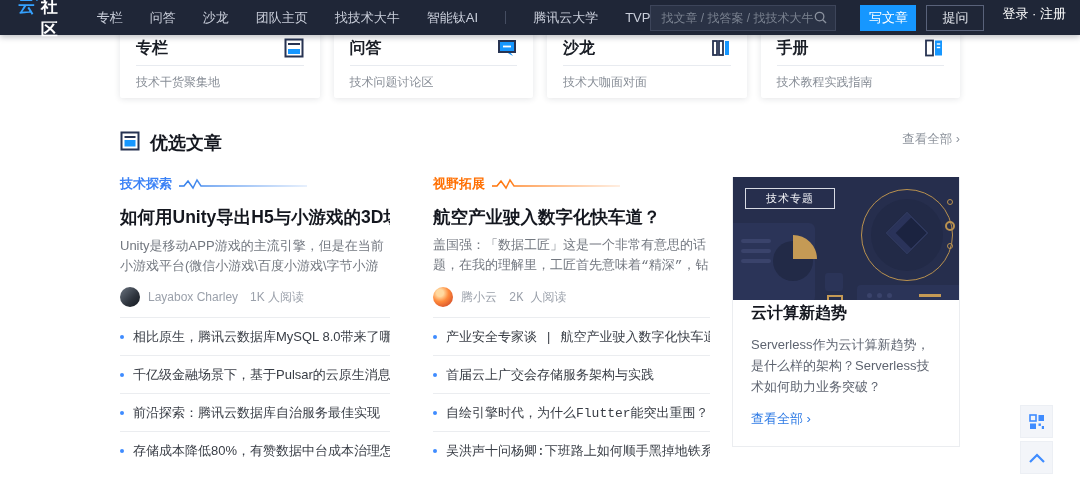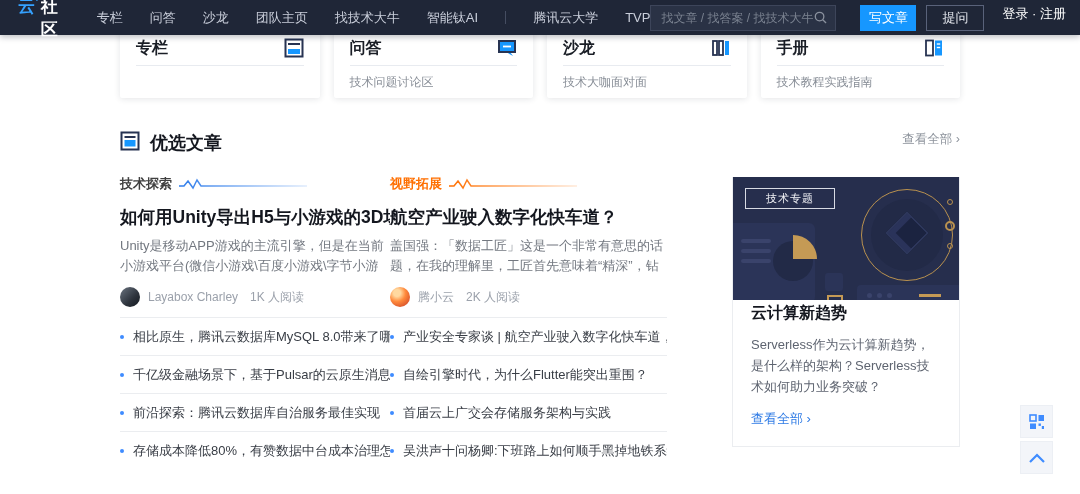--- a/index.html
+++ b/index.html
@@ -35,24 +35,24 @@
   .card-sub { font-size:12px; color:#878D96; margin-top:8px; }
 
   
   .section-head { position:absolute; top:131px; left:120px; width:840px; display:flex; }
   .section-title { font-size:18px; font-weight:bold; color:#14171F; margin-left:10px; }
   .view-all { margin-left:auto; font-size:12.5px; color:#8D939C; cursor:pointer; }
 
   
   .col { position:absolute; top:176px; }
   .col1 { left:120px; width:270px; }
-  .col2 { left:390px; width:277px; }
+  .col2 { left:433px; width:277px;font-family:Liberation Mono, monospace; }
   .tag-row { display:flex; align-items:center; height:16px; }
   .tag { font-size:13px; font-weight:bold; }
-  .tag-blue { color:#404040; }
+  .tag-blue { color:#3b82f6; }
   .tag-orange { color:#FF6F00; }
   .squiggle { margin-left:7px; }
   .art-title { font-size:17.5px; font-weight:bold; color:#14171F; margin-top:13px; cursor:pointer; white-space:nowrap; overflow:hidden; }
   .art-excerpt { font-size:13px; color:#737880; line-height:20px; margin-top:7px; height:40px; overflow:hidden; }
   .author-row { display:flex; align-items:center; margin-top:11px; font-size:12px; color:#9BA1AB; }
   .avatar { width:20px; height:20px; border-radius:50%; margin-right:8px; flex:none; }
   .avatar-photo { background:linear-gradient(135deg,#6b7480,#2d333c 60%,#14181f); }
   .avatar-cartoon { background:radial-gradient(circle at 35% 30%,#ffd9a0 18%,#ff8a3c 45%,#d9542b 80%); }
   .reads { margin-left:12px; }
   .list { margin-top:10px; border-top:1px solid #EBEDF0; }
@@ -132,20 +132,21 @@
   <div class="card">
     <div class="card-title-row">
       <span class="card-title">专栏</span>
       <svg width="20" height="20" viewBox="0 0 20 20">
         <rect x="1.5" y="1.5" width="17" height="17" fill="none" stroke="#273352" stroke-width="2"></rect>
         <rect x="4" y="11" width="12" height="5" fill="#1697FF"></rect>
         <line x1="4" y1="6" x2="16" y2="6" stroke="#273352" stroke-width="2"></line>
       </svg>
     </div>
     <hr class="card-hr">
+    <div class="card-sub">技术干货聚集地</div>
   </div>
   <div class="card">
     <div class="card-title-row">
       <span class="card-title">问答</span>
       <svg width="20" height="20" viewBox="0 0 20 20">
         <path d="M2 3 h16 v11 h-5 l3 4 -7 -4 H2 Z" fill="#1697FF"></path>
         <rect x="2" y="3" width="16" height="11" fill="none" stroke="#273352" stroke-width="2"></rect>
         <line x1="6" y1="8.5" x2="14" y2="8.5" stroke="#fff" stroke-width="1.8"></line>
       </svg>
     </div>
@@ -249,25 +250,25 @@
     <span>腾小云</span>
     <span class="reads">2K 人阅读</span>
   </div>
   <div class="list">
     <div class="list-item">
       <i class="bullet"></i>
       <span>产业安全专家谈 | 航空产业驶入数字化快车道，如何升级...</span>
     </div>
     <div class="list-item">
       <i class="bullet"></i>
+      <span>首届云上广交会存储服务架构与实践</span>
+    </div>
+    <div class="list-item">
+      <i class="bullet"></i>
       <span>自绘引擎时代，为什么Flutter能突出重围？</span>
-    </div>
-    <div class="list-item">
-      <i class="bullet"></i>
-      <span>首届云上广交会存储服务架构与实践</span>
     </div>
     <div class="list-item">
       <i class="bullet"></i>
       <span>吴洪声十问杨卿:下班路上如何顺手黑掉地铁系统？</span>
     </div>
   </div>
 </div>
 
 <div class="promo">
   <div class="promo-visual">

